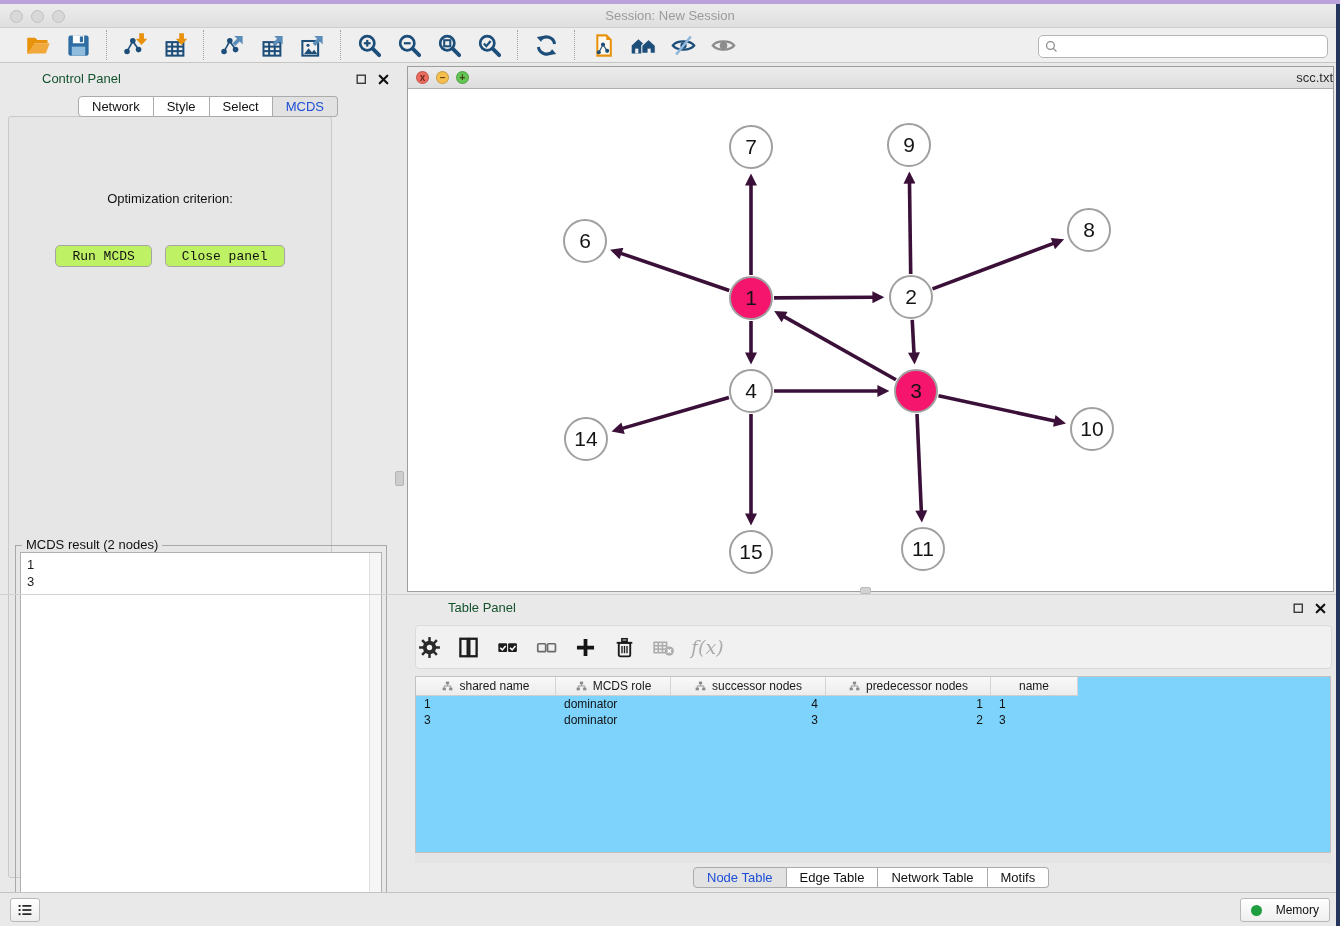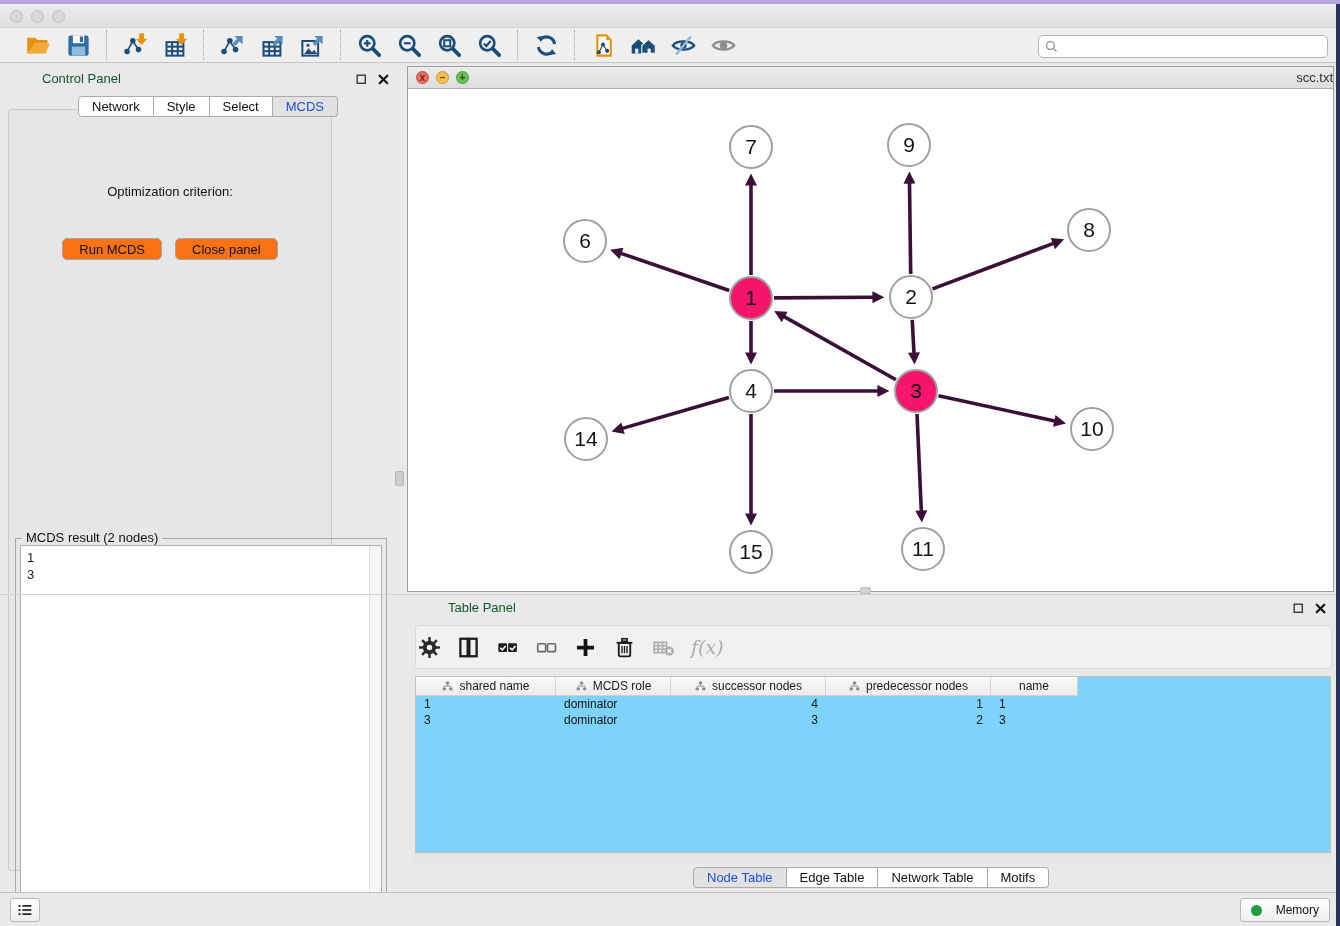--- a/index.html
+++ b/index.html
@@ -35,29 +35,29 @@
   .ph-btns { position:absolute; right:8px; top:2px; display:flex; gap:6px; }
   .ph-btn { width:16px; height:16px; display:flex; align-items:center; justify-content:center; }
 
   .cp-tabs { position:absolute; left:78px; top:33px; display:flex; z-index:3; }
   .tabseg { height:21px; padding:0 13px; display:flex; align-items:center; justify-content:center;
     background:#fff; border:1px solid #ABABAB; border-left:none; font-size:13px; color:#111; cursor:default; white-space:nowrap; }
   .tabseg:first-child { border-left:1px solid #ABABAB; border-radius:4px 0 0 4px; }
   .tabseg:last-child { border-radius:0 4px 4px 0; }
   .tabseg.disabled { background:#E2E2E2; color:#1d4ed8; }
 
-  .cp-inner { position:absolute; left:8px; top:46px; width:324px; height:762px;
+  .cp-inner { position:absolute; left:8px; top:53px; width:324px; height:762px;
     background:#E6E6E6; border:1px solid #C9C9C9; border-radius:3px; }
   .opt-label { position:absolute; left:0; width:100%; top:74px; text-align:center; color:#111; }
   .dropdown { position:absolute; left:36px; top:95px; width:310px; height:23px; background:#fff;
     border:1px solid #A5A5A5; border-radius:5px; display:flex; align-items:center; padding:0 10px; cursor:default; }
   .dropdown .dd-text { flex:1; }
   .cp-buttons { position:absolute; left:0; top:128px; width:100%; display:flex; justify-content:center; gap:13px; }
-  .btn { height:22px; background:#f97316; border:1px solid #A5A5A5; border-radius:5px;
-    padding:0 16px; font-size:13px; color:#111; display:flex; align-items:center; cursor:default; }
+  .btn { height:22px; background:#bef264; border:1px solid #A5A5A5; border-radius:5px;
+    padding:0 16px; font-size:13px; color:#111; display:flex; align-items:center; cursor:default;font-family:Liberation Mono, monospace; }
 
   .result-group { position:absolute; left:6px; top:428px; width:372px; height:380px;
     border:1px solid #A9A9A9; }
   .result-legend { position:absolute; left:6px; top:-9px; background:#E6E6E6; padding:0 4px; color:#111; }
   .result-area { position:absolute; left:4px; top:6px; right:4px; bottom:4px; background:#fff;
     border:1px solid #B0B0B0; white-space:pre; font-size:13px; line-height:17px; padding:3px 6px; overflow:hidden; }
   .result-scroll { position:absolute; right:5px; top:7px; bottom:5px; width:12px; background:#F6F6F6; border-left:1px solid #E0E0E0; }
 
   
   #network-window { position:absolute; left:407px; top:66px; width:927px; height:526px;
@@ -107,20 +107,21 @@
 <div id="app">
   <div class="top-band"></div>
   <div class="right-band"></div>
 
   <div id="titlebar">
     <div class="tl-group">
       <span class="tl"></span>
       <span class="tl"></span>
       <span class="tl"></span>
     </div>
+    <div class="win-title">Session: New Session</div>
   </div>
 
   <div id="main-toolbar">
     <div class="tb-group">
         <span class="tb-btn">
           <svg class="icon" viewBox="0 0 24 24" width="27" height="27">
             <path d="M2 5h7l2 2h9v3H8.5L5.5 19H2z" fill="#E8920C"></path>
             <path d="M8.5 10H22l-3.5 9H2z" fill="#F2A93B"></path>
           </svg>
         </span>

